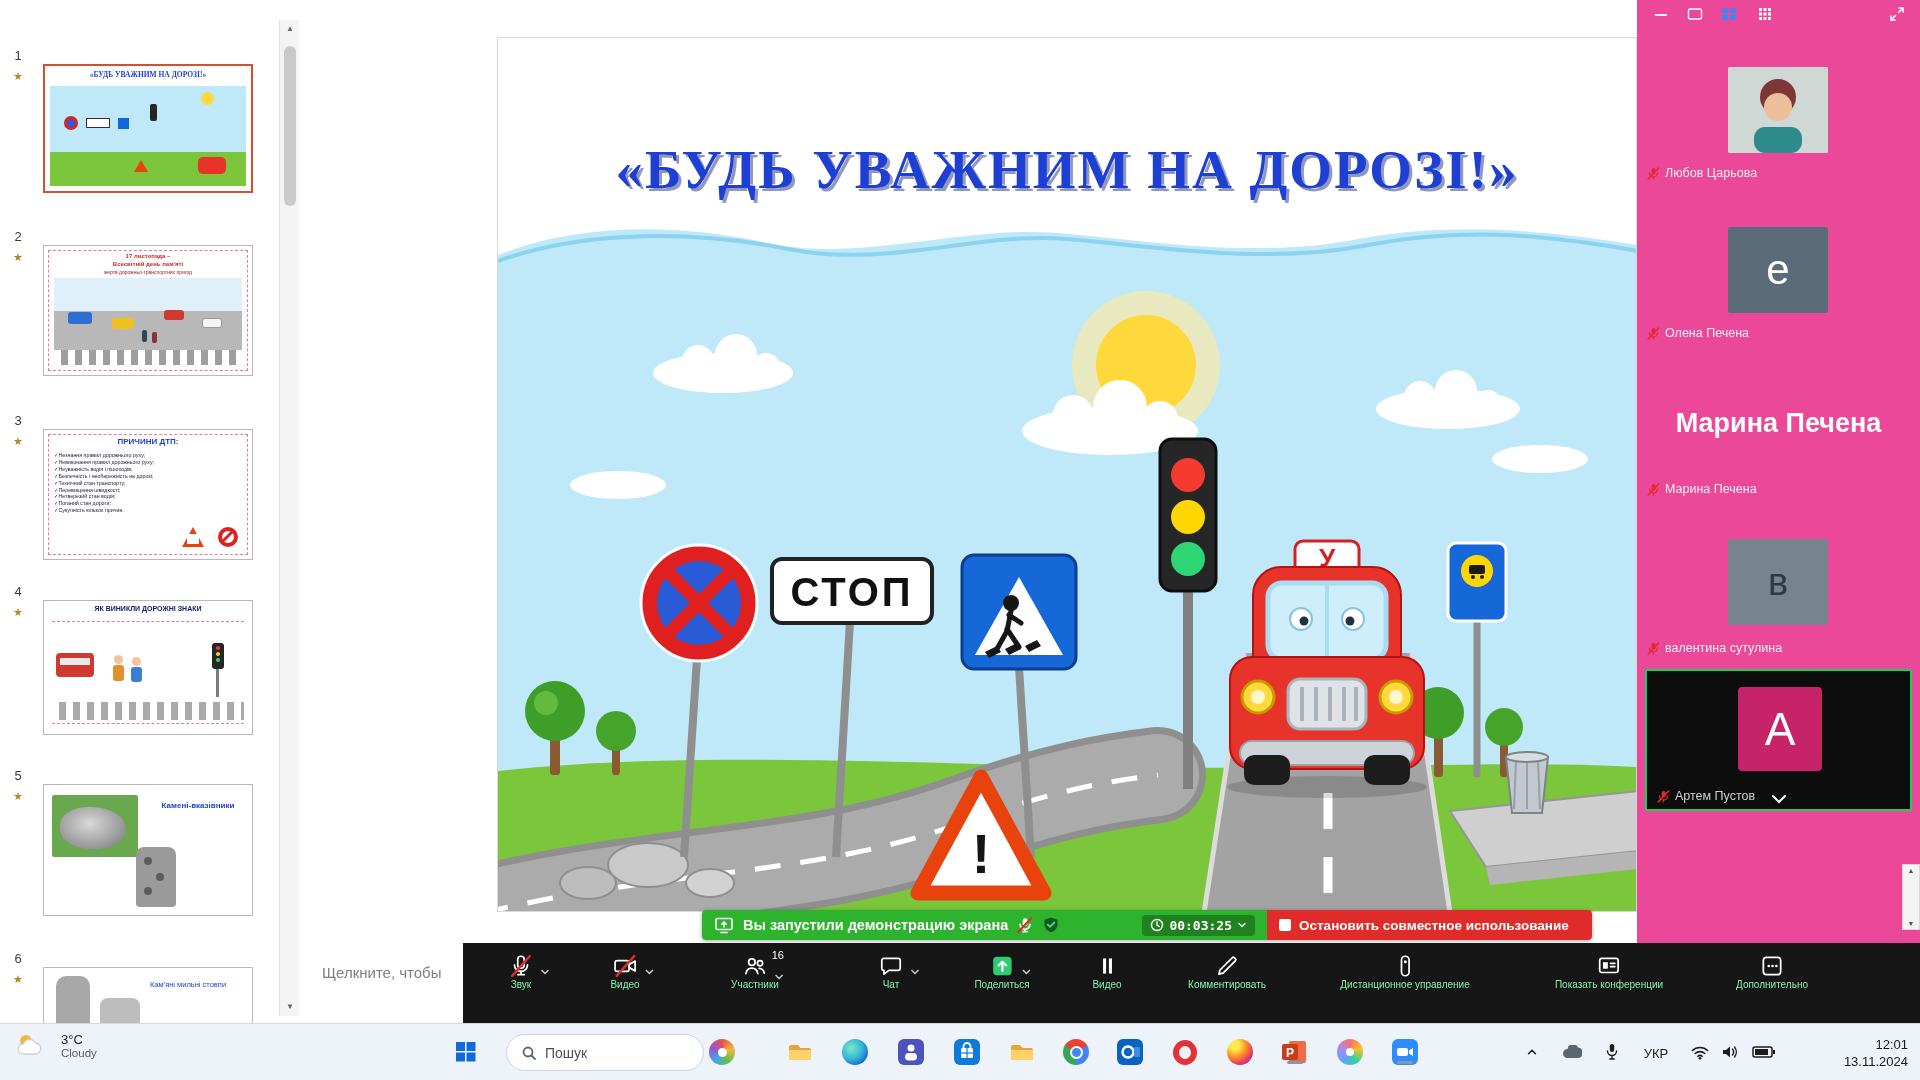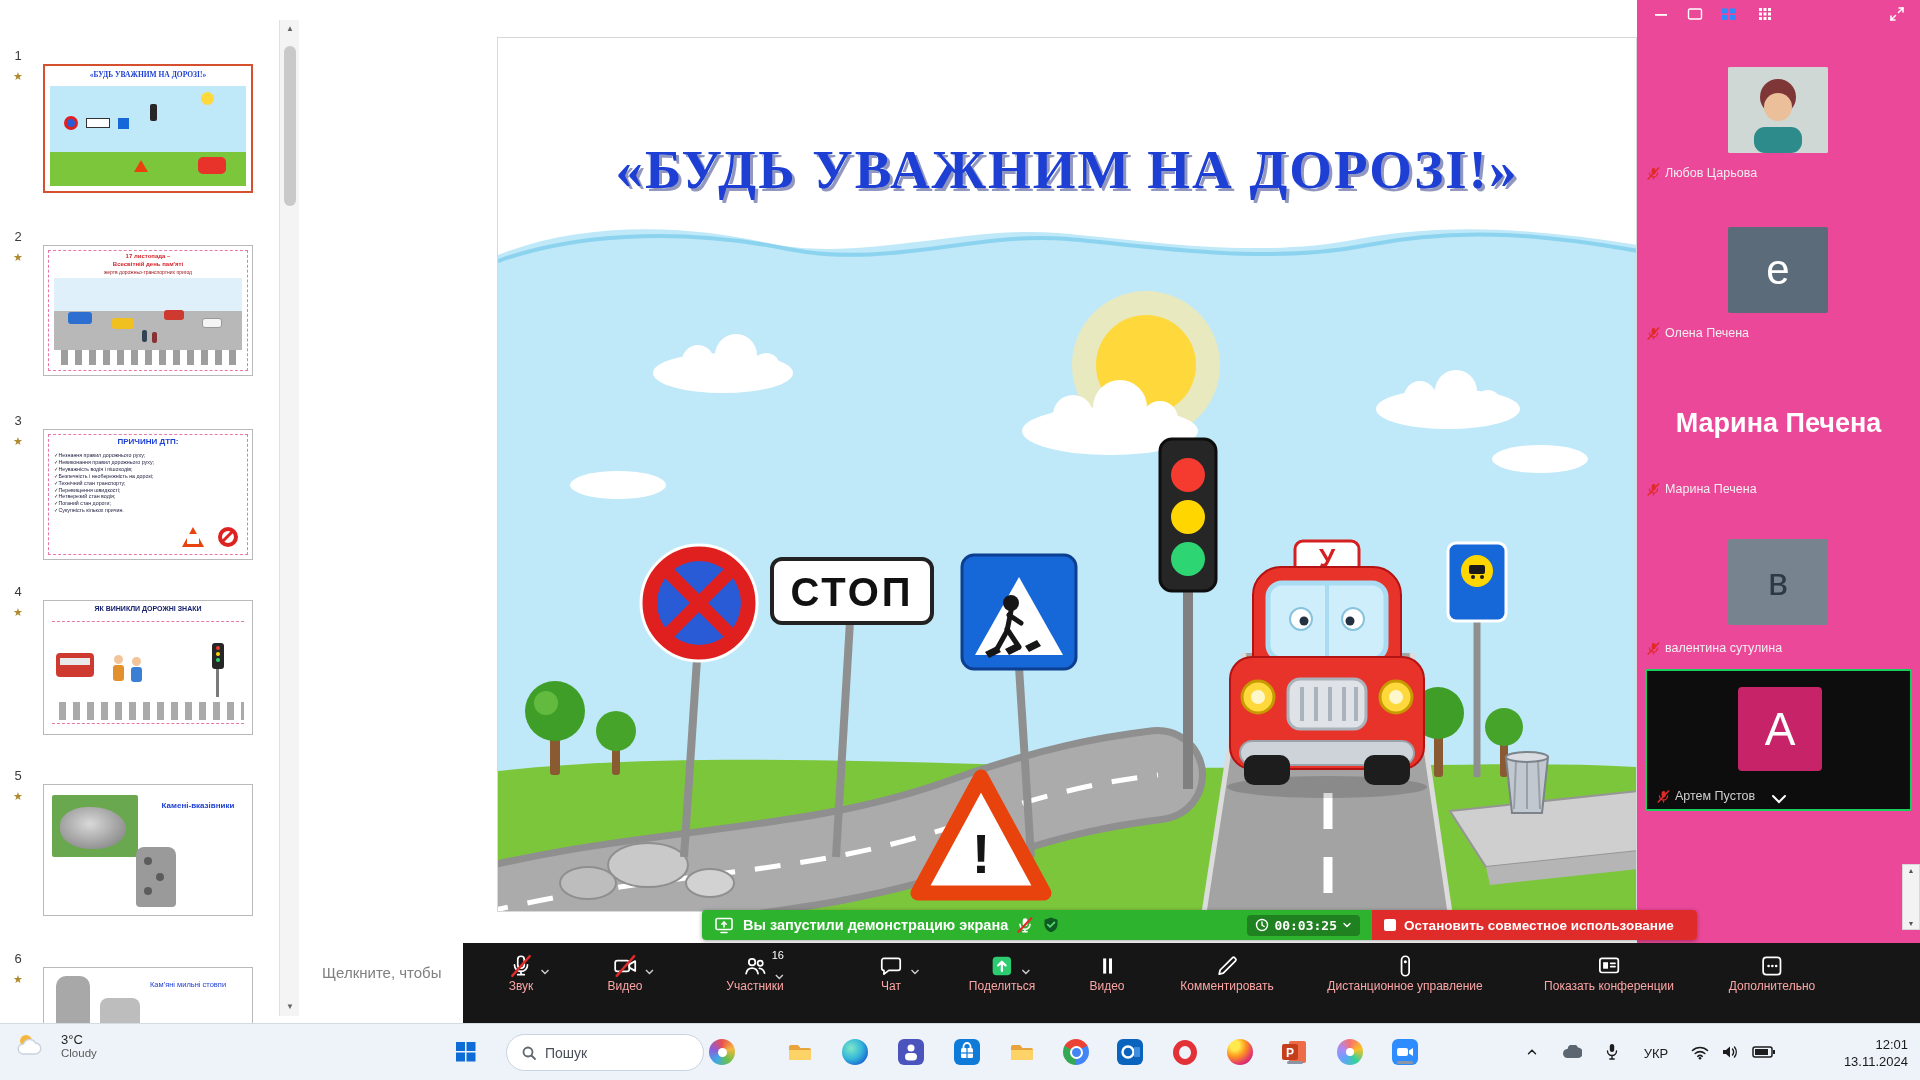--- a/index.html
+++ b/index.html
@@ -29,34 +29,34 @@
   .slide { position:absolute; left:497px; top:37px; width:1140px; height:875px; background:#fff;
            border:1px solid #d8d8d8; z-index:1; overflow:hidden; }
   .slide-title { position:absolute; left:0; right:0; top:100px; text-align:center;
                  font-family:"Liberation Serif", serif; font-weight:bold; font-size:55px; letter-spacing:2px;
                  color:#1d3fd4; text-shadow:-1px -1px 0 #ffffff, 3px 3px 0 rgba(10,25,110,.45); }
   .illu { position:absolute; left:0; top:177px; width:1140px; height:698px; }
 
   
   .share-bar { position:absolute; left:702px; top:910px; height:30px; display:flex; z-index:30;
                border-radius:4px; overflow:hidden; box-shadow:0 1px 4px rgba(0,0,0,.35); }
-  .sb-green { display:flex; align-items:center; gap:9px; background:#2db32d; color:#fff; padding:8px 12px; width:670px; }
+  .sb-green { display:flex; align-items:center; gap:9px; background:#2db32d; color:#fff; padding:8px 12px; width:565px; }
   .sb-text { font-size:14.5px; font-weight:bold; white-space:nowrap; }
   .sb-timer { display:flex; align-items:center; gap:5px; background:rgba(0,0,0,.28); border-radius:4px;
               padding:3px 8px; margin-left:auto; color:#fff; font-family:"DejaVu Sans Mono", monospace; font-size:13px; font-weight:bold; }
   .sb-red { display:flex; align-items:center; gap:8px; background:#e02b2b; color:#fff; padding:0 12px;
             width:325px; font-size:13.5px; font-weight:bold; white-space:nowrap; }
   .stop-sq { width:12px; height:12px; background:#fff; border-radius:2px; flex:0 0 auto; }
 
   
   .tb { position:absolute; left:463px; top:943px; width:1457px; height:80px; background:#161616; z-index:40; }
   .tb-btn { position:absolute; top:10px; transform:translateX(-50%); display:flex; flex-direction:column;
             align-items:center; color:#e8e8e8; cursor:default; }
   .tb-ic { position:relative; width:26px; height:26px; }
-  .tb-label { font-size:12px; white-space:nowrap; color:#fca5a5; }
+  .tb-label { font-size:10px; white-space:nowrap; color:#86efac; }
   .tb-chev { position:absolute; right:-16px; top:9px; }
   .tb-badge { position:absolute; top:-4px; right:-16px; font-size:11px; color:#fff; }
 
   
   .zpanel { position:absolute; left:1637px; top:0; width:283px; height:1023px; background:#ec4899; z-index:20; }
   .zc-ic { position:absolute; top:6px; width:16px; height:16px; }
   .ztile { position:absolute; left:91px; width:100px; height:86px; border-radius:2px; overflow:hidden;
            display:flex; align-items:center; justify-content:center; }
   .tile-letter { font-size:42px; color:#fff; font-weight:normal; }
   .zlabel { position:absolute; left:10px; display:flex; align-items:center; gap:5px; color:#f0f0f0; font-size:12.5px; white-space:nowrap; }

